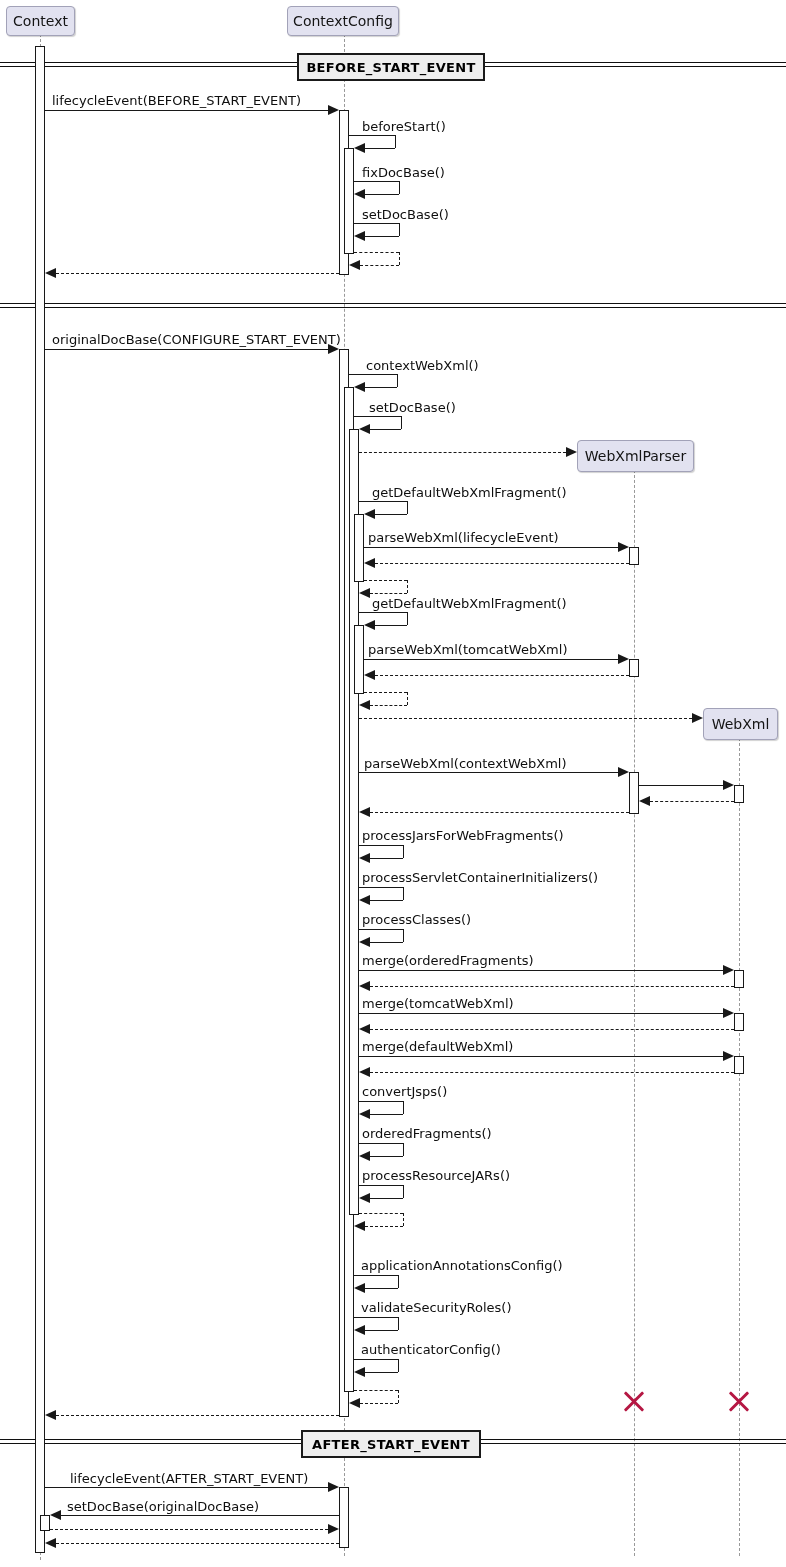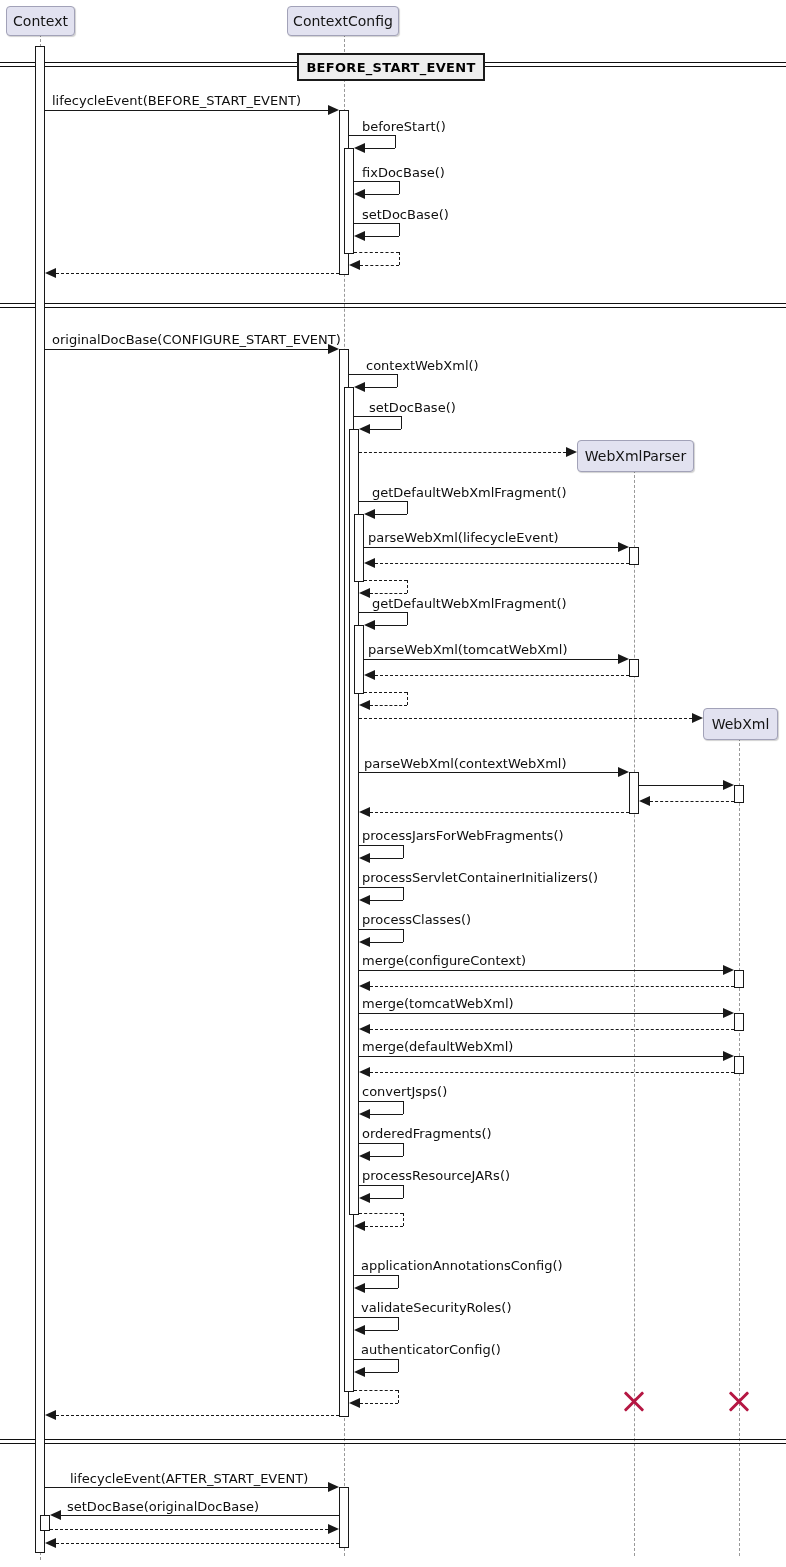--- a/index.html
+++ b/index.html
@@ -71,20 +71,23 @@
   <div class="bar" style="left:733.5px;top:785px;height:16px"></div>
   <div class="bar" style="left:733.5px;top:970px;height:16px"></div>
   <div class="bar" style="left:733.5px;top:1013px;height:16px"></div>
   <div class="bar" style="left:733.5px;top:1056px;height:16px"></div>
 
   <div class="bar" style="left:338.5px;top:1487px;height:59px"></div>
 
   <div class="divbox" style="left:297px;top:53px;width:184px;height:24px">
     <span>BEFORE_START_EVENT</span>
   </div>
+  <div class="divbox" style="left:301px;top:1430px;width:176px;height:24px">
+    <span>AFTER_START_EVENT</span>
+  </div>
 
   <div class="pbox" style="left:6px;top:6px;width:67px;height:28px">
     <span>Context</span>
   </div>
   <div class="pbox" style="left:287px;top:6px;width:110px;height:28px">
     <span>ContextConfig</span>
   </div>
   <div class="pbox" style="left:577px;top:440px;width:115px;height:30px">
     <span>WebXmlParser</span>
   </div>
@@ -248,21 +251,21 @@
 
   <div>
     <span class="lb" style="left:362px;top:912px">processClasses()</span>
     <div class="hl" style="left:359px;top:929px;width:44px"></div>
     <div class="vl" style="left:403px;top:929px;height:13px"></div>
     <div class="hl" style="left:370px;top:942px;width:33px"></div>
     <div class="al" style="left:359px;top:937px"></div>
   </div>
 
   <div>
-    <span class="lb" style="left:362px;top:953px">merge(configureContext)</span>
+    <span class="lb" style="left:362px;top:953px">merge(orderedFragments)</span>
     <div class="hl" style="left:359px;top:970px;width:364px"></div>
     <div class="ar" style="left:723px;top:965px"></div>
     <div class="hd" style="left:370px;top:986px;width:364px"></div>
     <div class="al" style="left:359px;top:981px"></div>
   </div>
 
   <div>
     <span class="lb" style="left:362px;top:996px">merge(tomcatWebXml)</span>
     <div class="hl" style="left:359px;top:1013px;width:364px"></div>
     <div class="ar" style="left:723px;top:1008px"></div>

